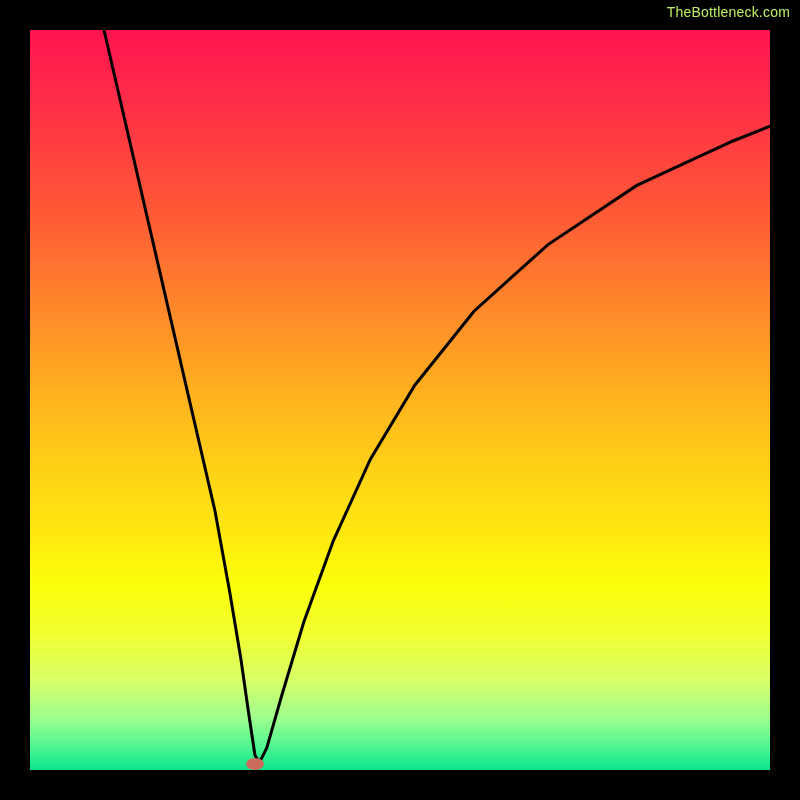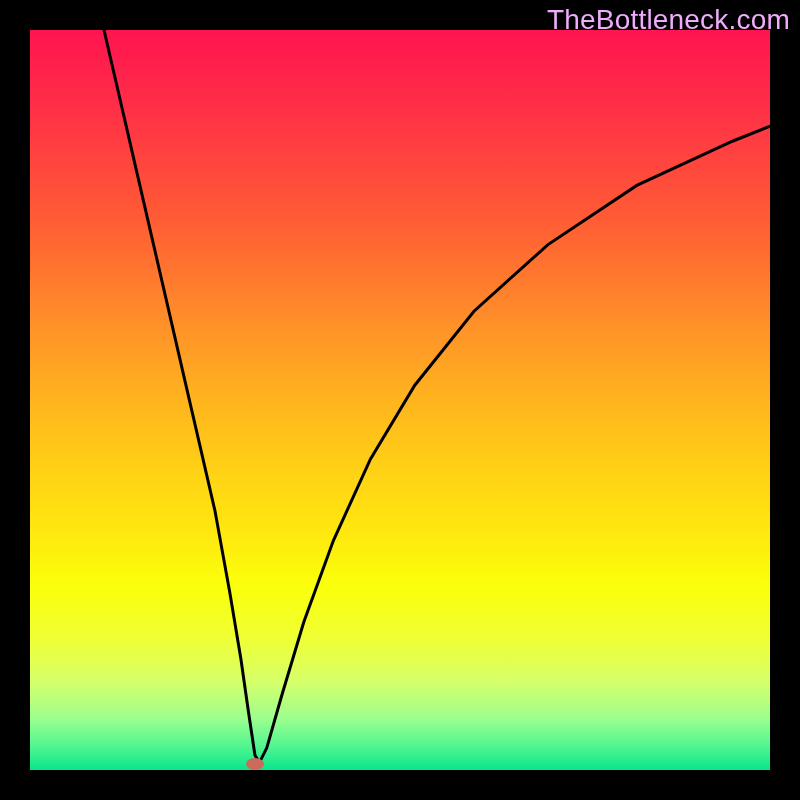--- a/index.html
+++ b/index.html
@@ -51,22 +51,22 @@
   }
   .dot {
     position: absolute;
     background: #cc6a5c;
     border-radius: 50% / 50%;
   }
   .watermark {
     position: absolute;
     top: 4px;
     right: 10px;
-    color: #f0abfc;
-    font-size: 28px;
+    color: #bef264;
+    font-size: 14px;
     font-weight: 500;
     letter-spacing: 0.2px;
     user-select: none;
   }
 </style>
 </head>
 <body>
 
 <div class="frame">
 

